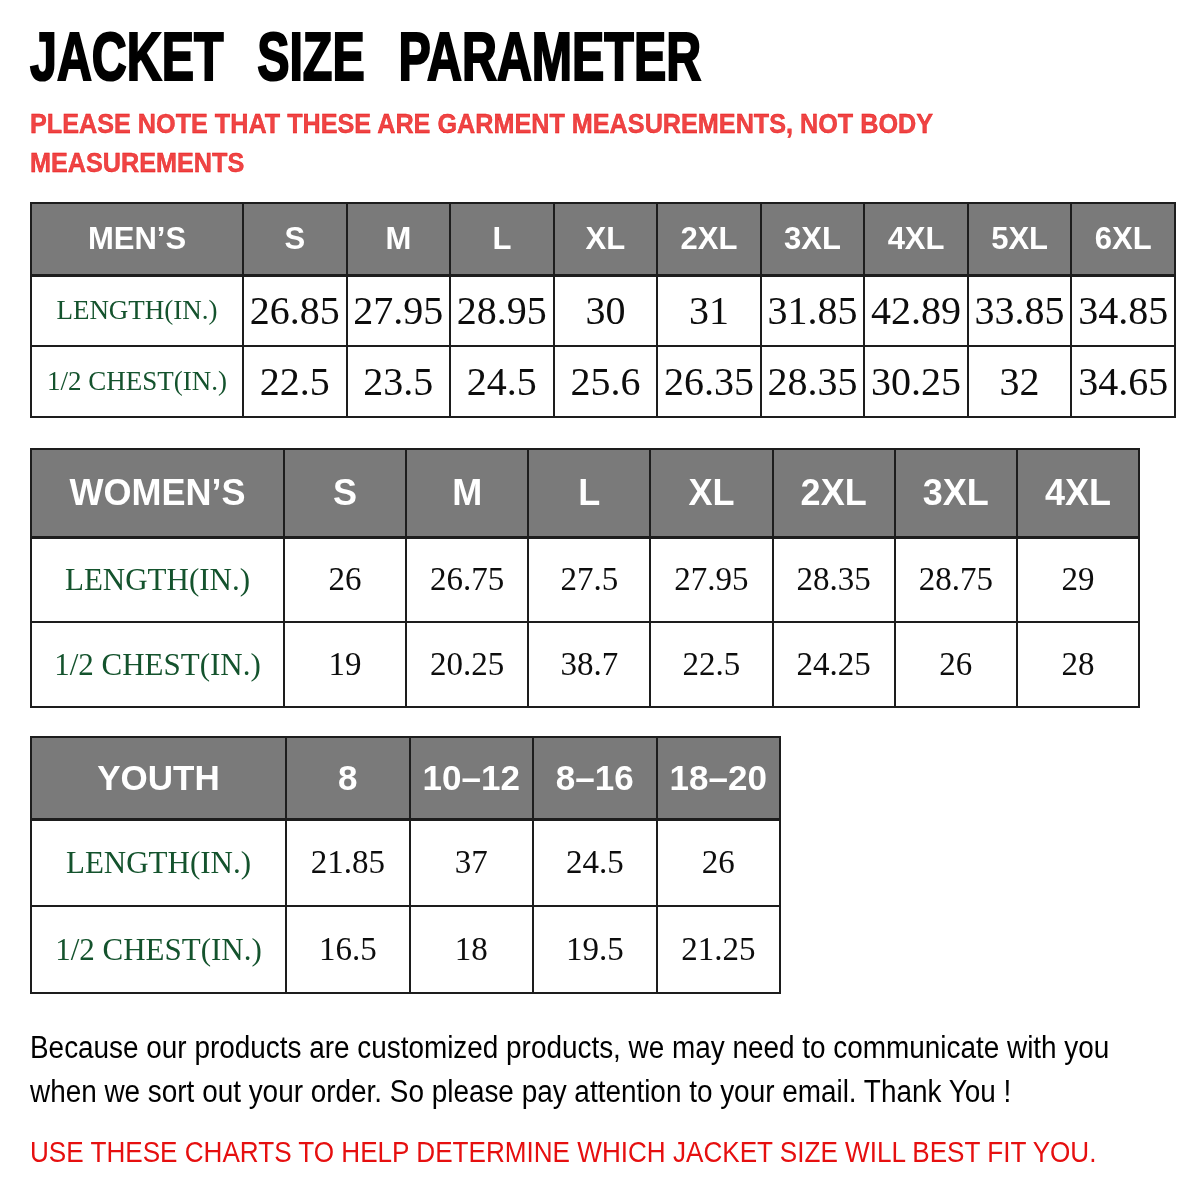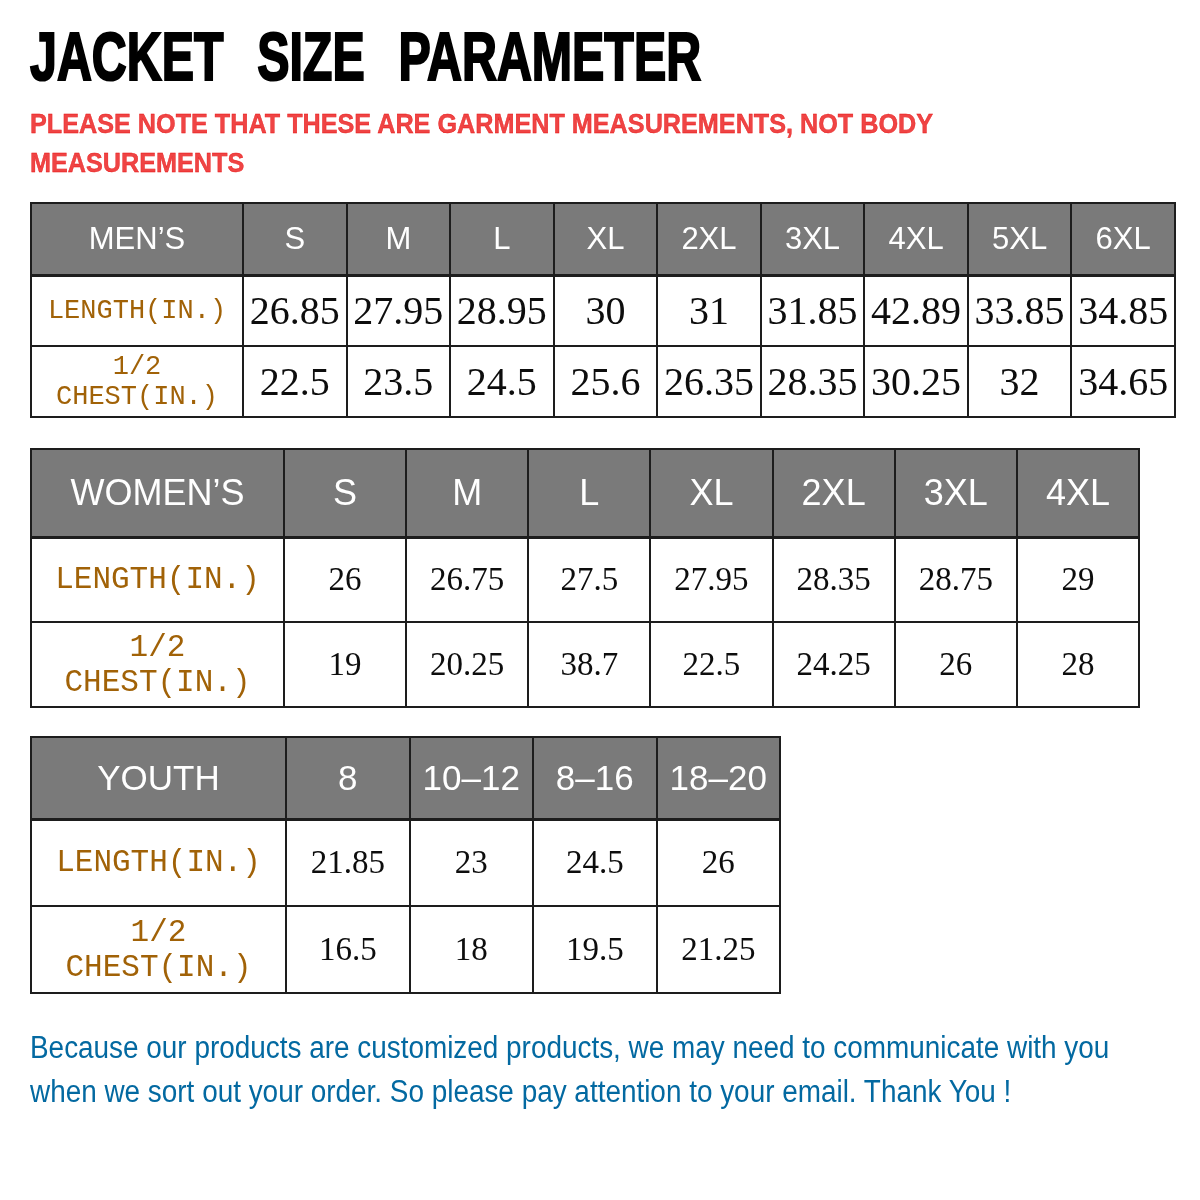--- a/index.html
+++ b/index.html
@@ -49,30 +49,30 @@
   .size-table th, .size-table td {
     border: 2px solid #1d1d1d;
     text-align: center;
     vertical-align: middle;
     padding: 0;
     overflow: hidden;
   }
   .size-table thead th {
     background: #7a7a7a;
     color: #ffffff;
-    font-weight: normal;
+    font-weight: bold;
     border-bottom-width: 3px;
   }
   .size-table td {
     font-family: "Liberation Serif", serif;
     color: #0d0d0d;
   }
   .size-table td.row-label {
-    font-family: Liberation Mono, monospace;
-    color: #a16207;
+    font-family: Liberation Serif, serif;
+    color: #14532d;
   }
   
   #table-mens { width: 1146px; margin-top: 20px; }
   #table-mens th.corner, #table-mens td.row-label { width: 210px; }
   #table-mens thead tr { height: 72px; }
   #table-mens tbody tr { height: 71px; }
   #table-mens thead th { font-size: 31px; }
   #table-mens td { font-size: 40px; }
   #table-mens td.row-label { font-size: 27px; }
   
@@ -87,21 +87,21 @@
   #table-youth { width: 751px; margin-top: 28px; }
   #table-youth th.corner, #table-youth td.row-label { width: 253px; text-align: center; }
   #table-youth thead tr { height: 82px; }
   #table-youth tbody tr { height: 87px; }
   #table-youth thead th { font-size: 35px; }
   #table-youth td { font-size: 33px; }
   #table-youth td.row-label { font-size: 31px; }
 
   .bottom-note {
     margin: 32px 0 0 0;
-    color: #0369a1;
+    color: #000000;
     font-size: 31px;
     line-height: 1.42;
   }
   .usage-note {
     margin: 20px 0 0 0;
     color: #e60f0f;
     font-size: 29px;
     line-height: 1.3;
   }
 </style>
@@ -204,33 +204,36 @@
           <th>8</th>
           <th>10–12</th>
           <th>8–16</th>
           <th>18–20</th>
         </tr>
       </thead>
       <tbody>
         <tr>
           <td class="row-label">LENGTH(IN.)</td>
           <td>21.85</td>
-          <td>23</td>
+          <td>37</td>
           <td>24.5</td>
           <td>26</td>
         </tr>
         <tr>
           <td class="row-label">1/2 CHEST(IN.)</td>
           <td>16.5</td>
           <td>18</td>
           <td>19.5</td>
           <td>21.25</td>
         </tr>
       </tbody>
     </table>
 
   <div class="bottom-note">
     <div class="note-line">Because our products are customized products, we may need to communicate with you</div>
     <div class="note-line">when we sort out your order. So please pay attention to your email. Thank You !</div>
   </div>
 
+  <div class="usage-note">
+    <div class="note-line">USE THESE CHARTS TO HELP DETERMINE WHICH JACKET SIZE WILL BEST FIT YOU.</div>
+  </div>
 
 </div>
 
 </body></html>

